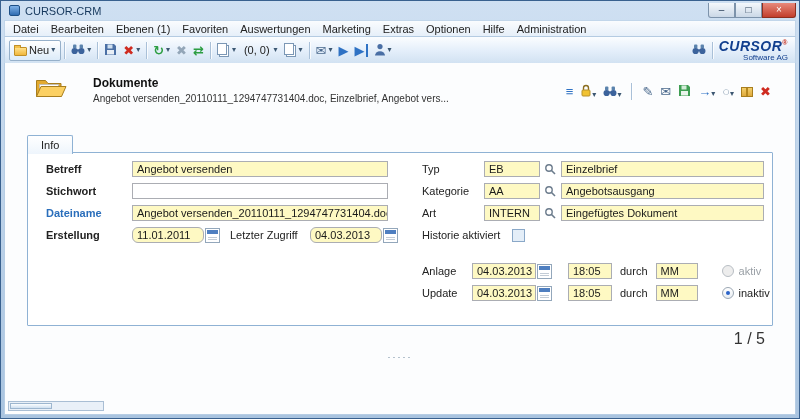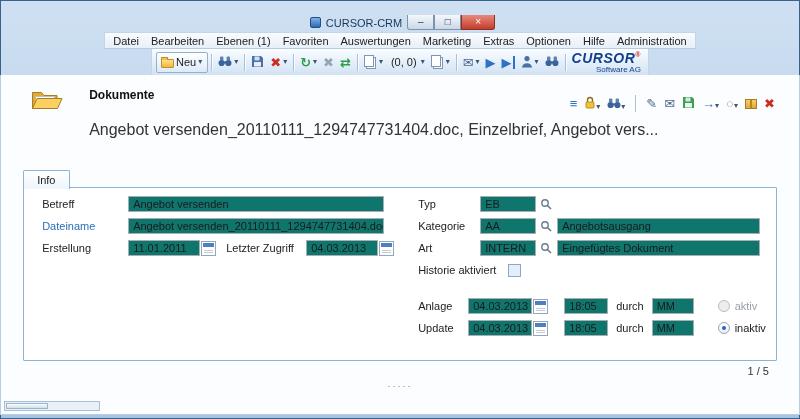--- a/index.html
+++ b/index.html
@@ -1,19 +1,19 @@
 <!DOCTYPE html>
 <html><head>
 <meta charset="utf-8">
 <style>
   * { box-sizing:border-box; margin:0; padding:0; cursor:default; }
   html,body { width:800px; height:419px; overflow:hidden; }
   body { font-family:"Liberation Sans","DejaVu Sans",sans-serif; font-size:11px; color:#222; background:#fff; }
 
-  .window { width:800px; height:419px; border:1px solid #39618f; background:linear-gradient(#cfe0f2,#a9c4e0); padding:12px 3px 3px; display:flex; flex-direction:column;align-items:center; }
+  .window { width:800px; height:419px; border:1px solid #39618f; background:linear-gradient(#cfe0f2,#a9c4e0); padding:0 3px 3px; display:flex; flex-direction:column; }
 
   
   .titlebar { height:19px; display:flex; align-items:center; gap:5px; padding:0 0 0 5px; font-size:11px; color:#15375c; }
   .app-icon { width:11px; height:11px; background:linear-gradient(#7fb2e8,#2f6bb0); border:1px solid #1d4f86; border-radius:2px; }
   .win-controls { margin-left:auto; display:flex; }
   .wbtn { width:27px; height:15px; display:flex; align-items:center; justify-content:center; font-size:10px; line-height:1; border:1px solid #7d93ab; border-top:none; color:#2c415a; background:linear-gradient(#f4f8fc,#cbd8e7); }
   .wbtn.min { border-radius:0 0 0 3px; }
   .wbtn.close { width:34px; background:linear-gradient(#e8897b,#c23e2c); color:#fff; border-color:#8d2f1f; border-radius:0 0 3px 0; }
 
   
@@ -46,64 +46,64 @@
   
   .historybar { height:18px; background:linear-gradient(#f2f7fd,#e0ecf8); border:1px solid #c2d6ea; border-top:none; display:flex; align-items:center; gap:7px; padding:0 7px; }
   .vic { width:11px; height:11px; background:linear-gradient(#ffd977,#f3a93b); border:1px solid #c28a20; border-radius:2px; }
   .hentry { display:flex; align-items:center; gap:5px; }
 
   
   .content { flex:1; background:#fcfdfe; border:1px solid #b6cde4; border-top:none; position:relative; overflow:hidden; }
   .doc-header { display:flex; padding:13px 26px 0 30px; }
   .hd-text { margin-left:26px; max-width:520px; }
   .hd-title { font-size:12px; font-weight:bold; color:#111; }
-  .hd-sub { margin-top:19px; font-size:16px; color:#333; white-space:nowrap; }
+  .hd-sub { margin-top:3px; font-size:10px; color:#333; white-space:nowrap; }
   .hdr-icons { position:absolute; right:24px; top:20px; display:flex; align-items:center; gap:7px; }
   .hdr-icons .gi { font-size:13px; }
   .pkg { width:12px; height:10px; background:linear-gradient(#f3cf6b,#dfa93c); border:1px solid #a87e1e; position:relative; }
   .pkg::before { content:""; position:absolute; left:4px; top:0; bottom:0; width:2px; background:#b5871f; }
   .status { position:absolute; right:24px; top:46px; color:#e60000; font-size:15px; font-weight:bold; }
 
   .tabrow { margin:30px 0 0 22px; height:18px; }
   .tab { position:relative; top:1px; z-index:2; display:inline-block; padding:3px 13px 3px; font-size:11px; background:linear-gradient(#ffffff,#eef5fc); border:1px solid #8fb2d4; border-bottom:none; border-radius:2px 2px 0 0; }
 
   .panel { margin:0 22px; height:174px; border:1px solid #8fb2d4; background:#fff; border-radius:1px; position:relative; z-index:1; }
   .form-cols { display:flex; padding:8px 10px 0 18px; }
   .col-left { width:352px; flex:none; }
   .col-right { flex:1; padding-left:24px; }
   .row { display:flex; align-items:center; height:16px; margin-bottom:6px; }
-  .lbl { width:86px; flex:none; }
+  .lbl { width:86px; flex:none;font-weight:bold; }
   .lbl2 { width:80px; flex:none; margin-left:10px; }
   .rlbl { width:62px; flex:none; }
   .hlbl { width:90px; flex:none; }
   .albl { width:50px; flex:none; }
   .link { color:#2a6ebb; }
-  .fld { height:16px; border:1px solid #abadb3; background:#0f766e; display:flex; align-items:center; padding:0 4px; overflow:hidden; white-space:nowrap; color:#1a1a1a; }
+  .fld { height:16px; border:1px solid #abadb3; background:#fef9c3; display:flex; align-items:center; padding:0 4px; overflow:hidden; white-space:nowrap; color:#1a1a1a; }
   .fld.main { width:256px; }
-  .fld.date { width:76px; }
+  .fld.date { width:76px;border-radius:6px; }
   .fld.date2 { width:64px; }
   .fld.time { width:44px; margin-left:16px; }
   .fld.code { width:56px; }
   .fld.user { width:42px; margin-left:4px; }
   .fld.txt { flex:1; margin-right:6px; }
   input.rw { width:256px; height:16px; border:1px solid #abadb3; background:#fff; padding:0 4px; font:inherit; cursor:text; }
   .cal { width:15px; height:15px; margin-left:1px; border:1px solid #93a7bb; background:#fff; position:relative; flex:none; }
   .cal::before { content:""; position:absolute; left:1px; right:1px; top:1px; height:4px; background:#4f7fc0; }
   .cal::after { content:""; position:absolute; left:2px; right:2px; top:8px; height:1px; background:#c3ccd6; box-shadow:0 2px 0 #c3ccd6; }
   .mag { width:14px; height:14px; margin:0 4px 0 3px; display:flex; align-items:center; justify-content:center; flex:none; }
   .chk { width:13px; height:13px; border:1px solid #8aa8c8; background:#e4eef8; flex:none; }
   .durch { margin:0 4px 0 8px; flex:none; }
   .radio { width:12px; height:12px; border-radius:50%; border:1px solid #9ba7b3; background:linear-gradient(#fff,#e8edf2); position:relative; flex:none; margin-left:24px; }
   .radio.sel::after { content:""; position:absolute; left:3px; top:3px; right:3px; bottom:3px; border-radius:50%; background:#2a62c8; }
   .radio.dis { background:#ededed; border-color:#b8bec4; }
   .rlab { margin-left:5px; }
   .rlab.dim { color:#9aa0a6; }
   .gap-top { margin-top:20px; }
 
-  .page-row { margin:4px 30px 0 0; text-align:right; font-size:11px; color:#333; }
+  .page-row { margin:4px 30px 0 0; text-align:right; font-size:16px; color:#333; }
   .dots-row { text-align:center; margin-top:6px; font-size:9px; letter-spacing:2px; color:#5f7a94; line-height:6px; }
   .hscroll { position:absolute; left:3px; bottom:3px; width:96px; height:10px; border:1px solid #a9bed4; background:#e9f0f8; display:flex; align-items:stretch; }
   .hthumb { width:42px; margin:1px; background:linear-gradient(#fbfdfe,#cfe0f1); border:1px solid #9db6cf; }
 </style>
 </head>
 <body>
 
 <div class="window">
 
   <div class="titlebar">
@@ -266,20 +266,24 @@
 
     <div class="panel">
       <div class="form-cols">
 
         <div class="col-left">
           <div class="row">
             <span class="lbl">Betreff</span>
             <span class="fld main">Angebot versenden</span>
           </div>
           <div class="row">
+            <span class="lbl">Stichwort</span>
+            <input class="rw" value="" style="">
+          </div>
+          <div class="row">
             <span class="lbl link">Dateiname</span>
             <span class="fld main">Angebot versenden_20110111_1294747731404.doc</span>
           </div>
           <div class="row">
             <span class="lbl">Erstellung</span>
             <span class="fld date">11.01.2011</span>
             <span class="cal"></span>
             <span class="lbl2">Letzter Zugriff</span>
             <span class="fld date">04.03.2013</span>
             <span class="cal"></span>
@@ -289,20 +293,21 @@
         <div class="col-right">
           <div class="row">
             <span class="rlbl">Typ</span>
             <span class="fld code">EB</span>
             <span class="mag">
                 <svg width="12" height="12" viewBox="0 0 12 12">
                   <circle cx="5" cy="5" r="3.2" fill="none" stroke="#6b7b8c" stroke-width="1.4"></circle>
                   <line x1="7.5" y1="7.5" x2="11" y2="11" stroke="#6b7b8c" stroke-width="1.6"></line>
                 </svg>
               </span>
+            <span class="fld txt">Einzelbrief</span>
           </div>
           <div class="row">
             <span class="rlbl">Kategorie</span>
             <span class="fld code">AA</span>
             <span class="mag">
                 <svg width="12" height="12" viewBox="0 0 12 12">
                   <circle cx="5" cy="5" r="3.2" fill="none" stroke="#6b7b8c" stroke-width="1.4"></circle>
                   <line x1="7.5" y1="7.5" x2="11" y2="11" stroke="#6b7b8c" stroke-width="1.6"></line>
                 </svg>
               </span>

